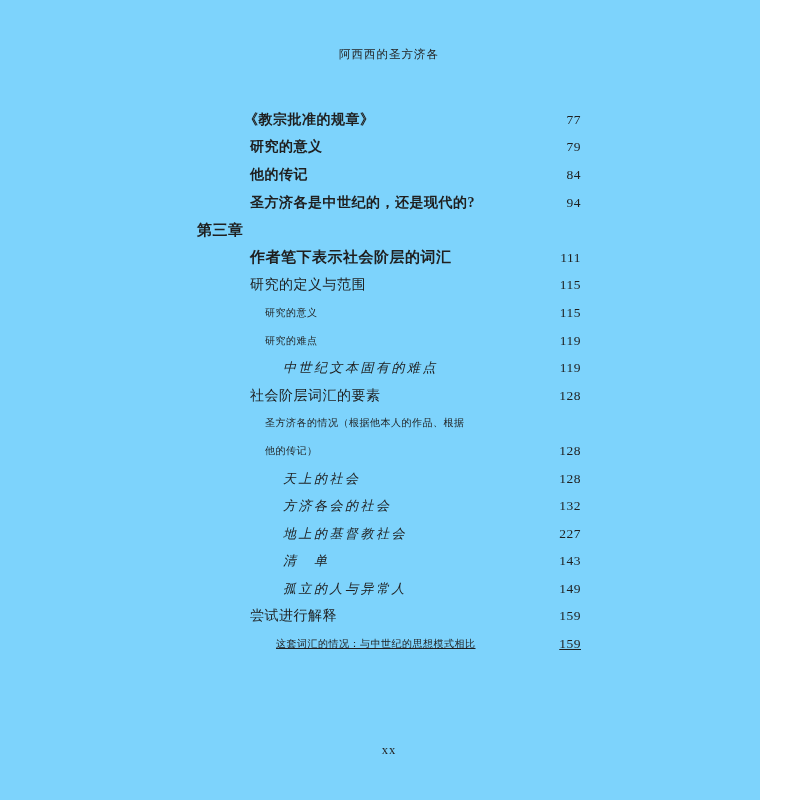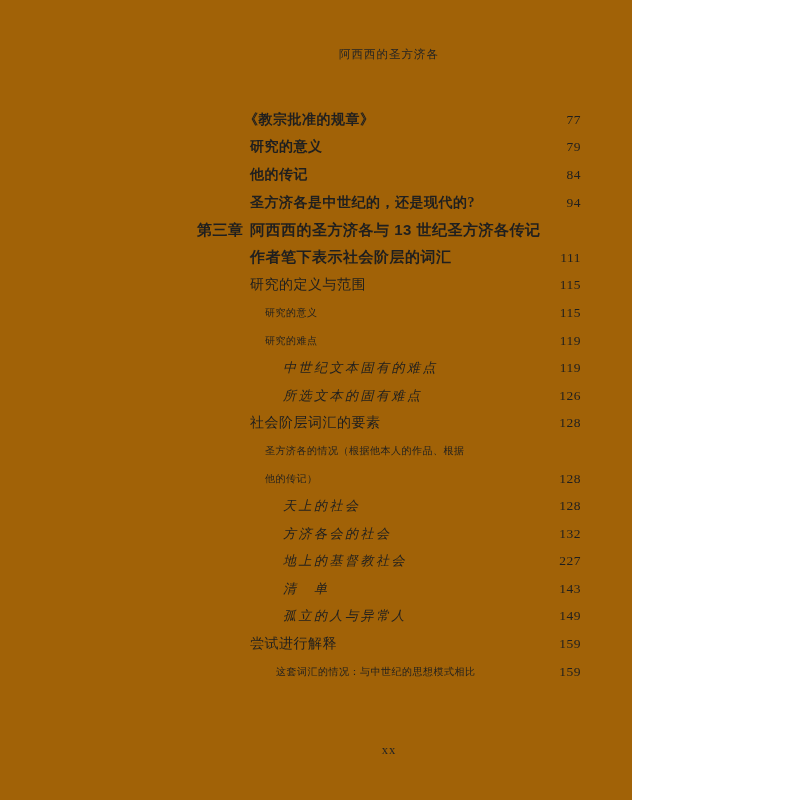--- a/index.html
+++ b/index.html
@@ -7,23 +7,23 @@
     padding: 0;
     width: 800px;
     height: 800px;
     background: #ffffff;
     color: #1f1f1f;
     font-family: "Liberation Serif", "DejaVu Serif", serif;
     overflow: hidden;
   }
   .page {
     position: relative;
-    width: 632px;
+    width: 760px;
     height: 800px;
-    background: #a16207;
+    background: #7dd3fc;
   }
   .content {
     position: absolute;
     left: 197px;
     top: 0;
     width: 384px;
     height: 800px;
   }
   .running-head {
     position: absolute;
@@ -53,21 +53,21 @@
     margin-left: auto;
     font-family: "Liberation Serif", "DejaVu Serif", serif;
     font-size: 13.5px;
     letter-spacing: 0.5px;
     color: #1f1f1f;
   }
   
   .p-ch0 { padding-left: 0; }
   .p-l2  { padding-left: 53px; }
   .p-l3  { padding-left: 68px; }
-  .p-l3d { padding-left: 79px; }
+  .p-l3d { padding-left: 79px; text-decoration: underline; }
   .p-l4  { padding-left: 86px; }
   
   .f-ch {
     font-family: "Liberation Sans", "DejaVu Sans", sans-serif;
     font-weight: 700;
     font-size: 15px;
     letter-spacing: 0.5px;
   }
   .ch-label {
     flex: none;
@@ -130,45 +130,40 @@
         <div class="row p-l2">
           <span class="txt f-l2s">他的传记</span>
           <span class="num">84</span>
         </div>
         <div class="row p-l2">
           <span class="txt f-l2s">圣方济各是中世纪的，还是现代的?</span>
           <span class="num">94</span>
         </div>
         <div class="row p-ch0">
           <span class="ch-label f-ch">第三章</span>
-          <span class="txt f-ch">阿西西的圣方济各与 13 世纪圣方济各传记</span>
         </div>
         <div class="row p-l2">
           <span class="txt f-ch">作者笔下表示社会阶层的词汇</span>
           <span class="num">111</span>
         </div>
         <div class="row p-l2">
           <span class="txt f-l2">研究的定义与范围</span>
           <span class="num">115</span>
         </div>
         <div class="row p-l3">
           <span class="txt f-l3">研究的意义</span>
           <span class="num">115</span>
         </div>
         <div class="row p-l3">
           <span class="txt f-l3">研究的难点</span>
           <span class="num">119</span>
         </div>
         <div class="row p-l4">
           <span class="txt f-l4">中世纪文本固有的难点</span>
           <span class="num">119</span>
-        </div>
-        <div class="row p-l4">
-          <span class="txt f-l4">所选文本的固有难点</span>
-          <span class="num">126</span>
         </div>
         <div class="row p-l2">
           <span class="txt f-l2">社会阶层词汇的要素</span>
           <span class="num">128</span>
         </div>
         <div class="row p-l3">
           <span class="txt f-l3">圣方济各的情况（根据他本人的作品、根据</span>
         </div>
         <div class="row p-l3">
           <span class="txt f-l3">他的传记）</span>

